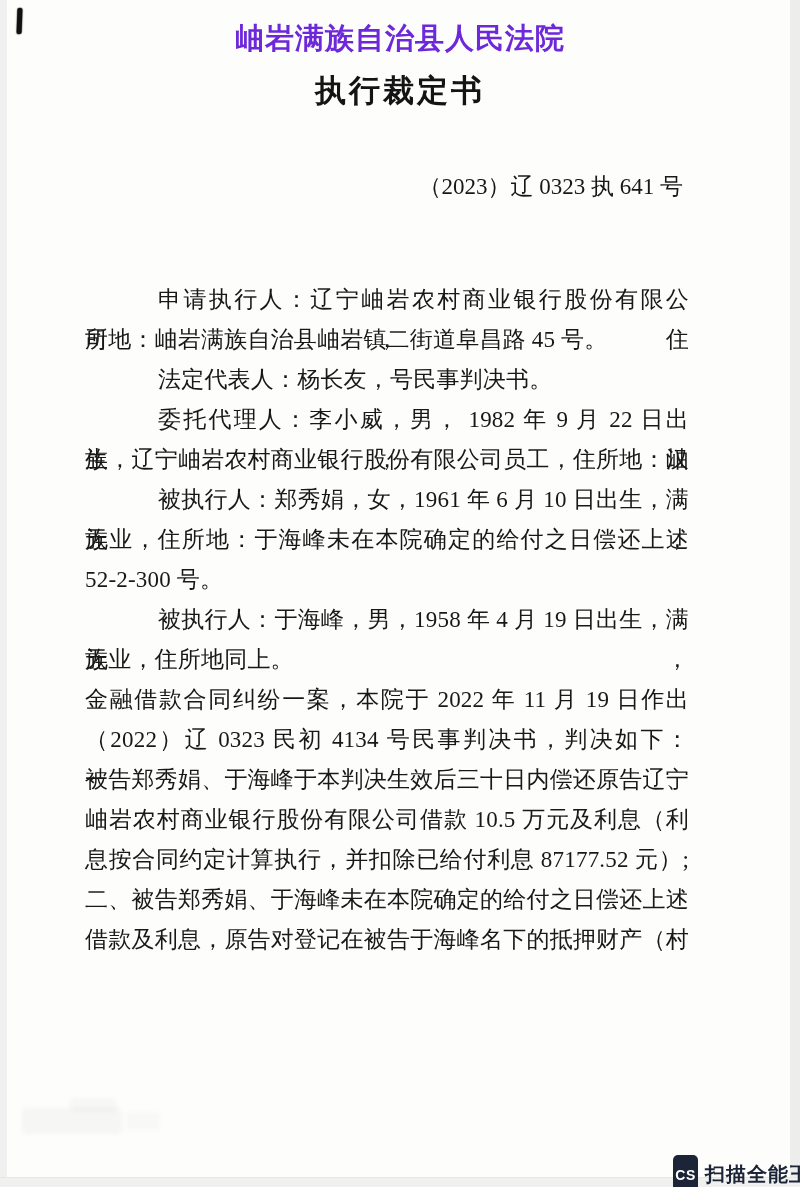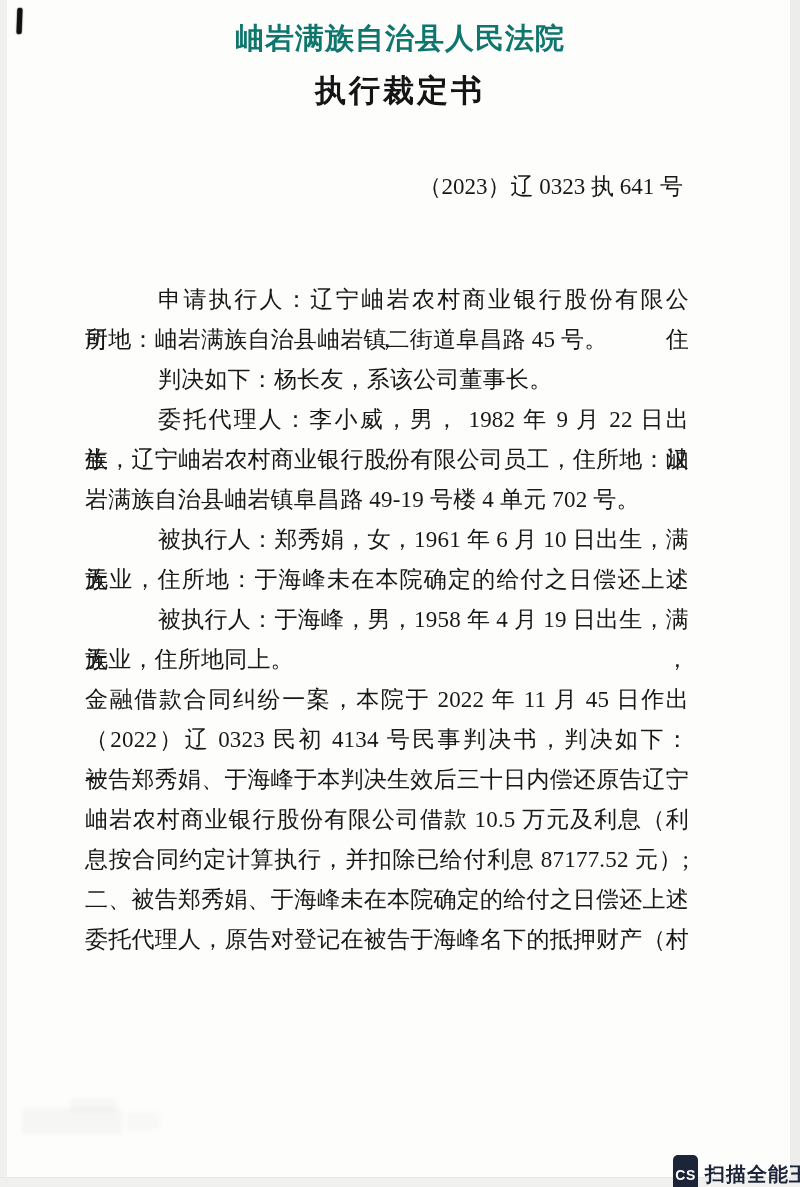--- a/index.html
+++ b/index.html
@@ -29,21 +29,21 @@
     border-radius: 2px;
     transform: rotate(2deg);
     box-shadow: 0 0 1px 0.5px rgba(20,20,20,.6);
   }
   .court {
     position: absolute; top: 20px; left: 0; width: 800px;
     text-align: center;
     font-size: 29px; font-weight: 700;
     letter-spacing: 1px;
     line-height: 36px;
-    color: #0f766e;
+    color: #6d28d9;
   }
   .doctype {
     position: absolute; top: 71px; left: 0; width: 800px;
     text-align: center;
     font-size: 31px; font-weight: 700;
     letter-spacing: 3px;
     line-height: 40px;
     color: #141414;
   }
   .caseno {
@@ -109,35 +109,35 @@
 
   <div class="scan-mark"></div>
 
   <h1 class="court">岫岩满族自治县人民法院</h1>
   <h2 class="doctype">执行裁定书</h2>
   <div class="caseno">（2023）辽 0323 执 641 号</div>
 
   <div class="body">
     <div class="ln ind full">申请执行人：辽宁岫岩农村商业银行股份有限公司，住</div>
     <div class="ln">所地：岫岩满族自治县岫岩镇二街道阜昌路 45 号。</div>
-    <div class="ln ind">判决如下：杨长友，系该公司董事长。</div>
+    <div class="ln ind">法定代表人：杨长友，号民事判决书。</div>
     <div class="ln ind full">委托代理人：李小威，男， 1982 年 9 月 22 日出生，汉</div>
     <div class="ln full">族，辽宁岫岩农村商业银行股份有限公司员工，住所地：岫</div>
-    <div class="ln">岩满族自治县岫岩镇阜昌路 49-19 号楼 4 单元 702 号。</div>
     <div class="ln ind full">被执行人：郑秀娟，女，1961 年 6 月 10 日出生，满族，</div>
     <div class="ln full">无业，住所地：于海峰未在本院确定的给付之日偿还上述</div>
+    <div class="ln">52-2-300 号。</div>
     <div class="ln ind full">被执行人：于海峰，男，1958 年 4 月 19 日出生，满族，</div>
     <div class="ln">无业，住所地同上。</div>
-    <div class="ln full">金融借款合同纠纷一案，本院于 2022 年 11 月 45 日作出</div>
+    <div class="ln full">金融借款合同纠纷一案，本院于 2022 年 11 月 19 日作出</div>
     <div class="ln full">（2022）辽 0323 民初 4134 号民事判决书，判决如下：一、</div>
     <div class="ln full">被告郑秀娟、于海峰于本判决生效后三十日内偿还原告辽宁</div>
     <div class="ln full">岫岩农村商业银行股份有限公司借款 10.5 万元及利息（利</div>
     <div class="ln full">息按合同约定计算执行，并扣除已给付利息 87177.52 元）;</div>
     <div class="ln full">二、被告郑秀娟、于海峰未在本院确定的给付之日偿还上述</div>
-    <div class="ln full">委托代理人，原告对登记在被告于海峰名下的抵押财产（村</div>
+    <div class="ln full">借款及利息，原告对登记在被告于海峰名下的抵押财产（村</div>
   </div>
 
   <div class="ghost g1"></div>
   <div class="ghost g2"></div>
   <div class="ghost g3"></div>
 
   <div class="edge left"></div>
   <div class="edge right"></div>
   <div class="edge bottom"></div>
 

